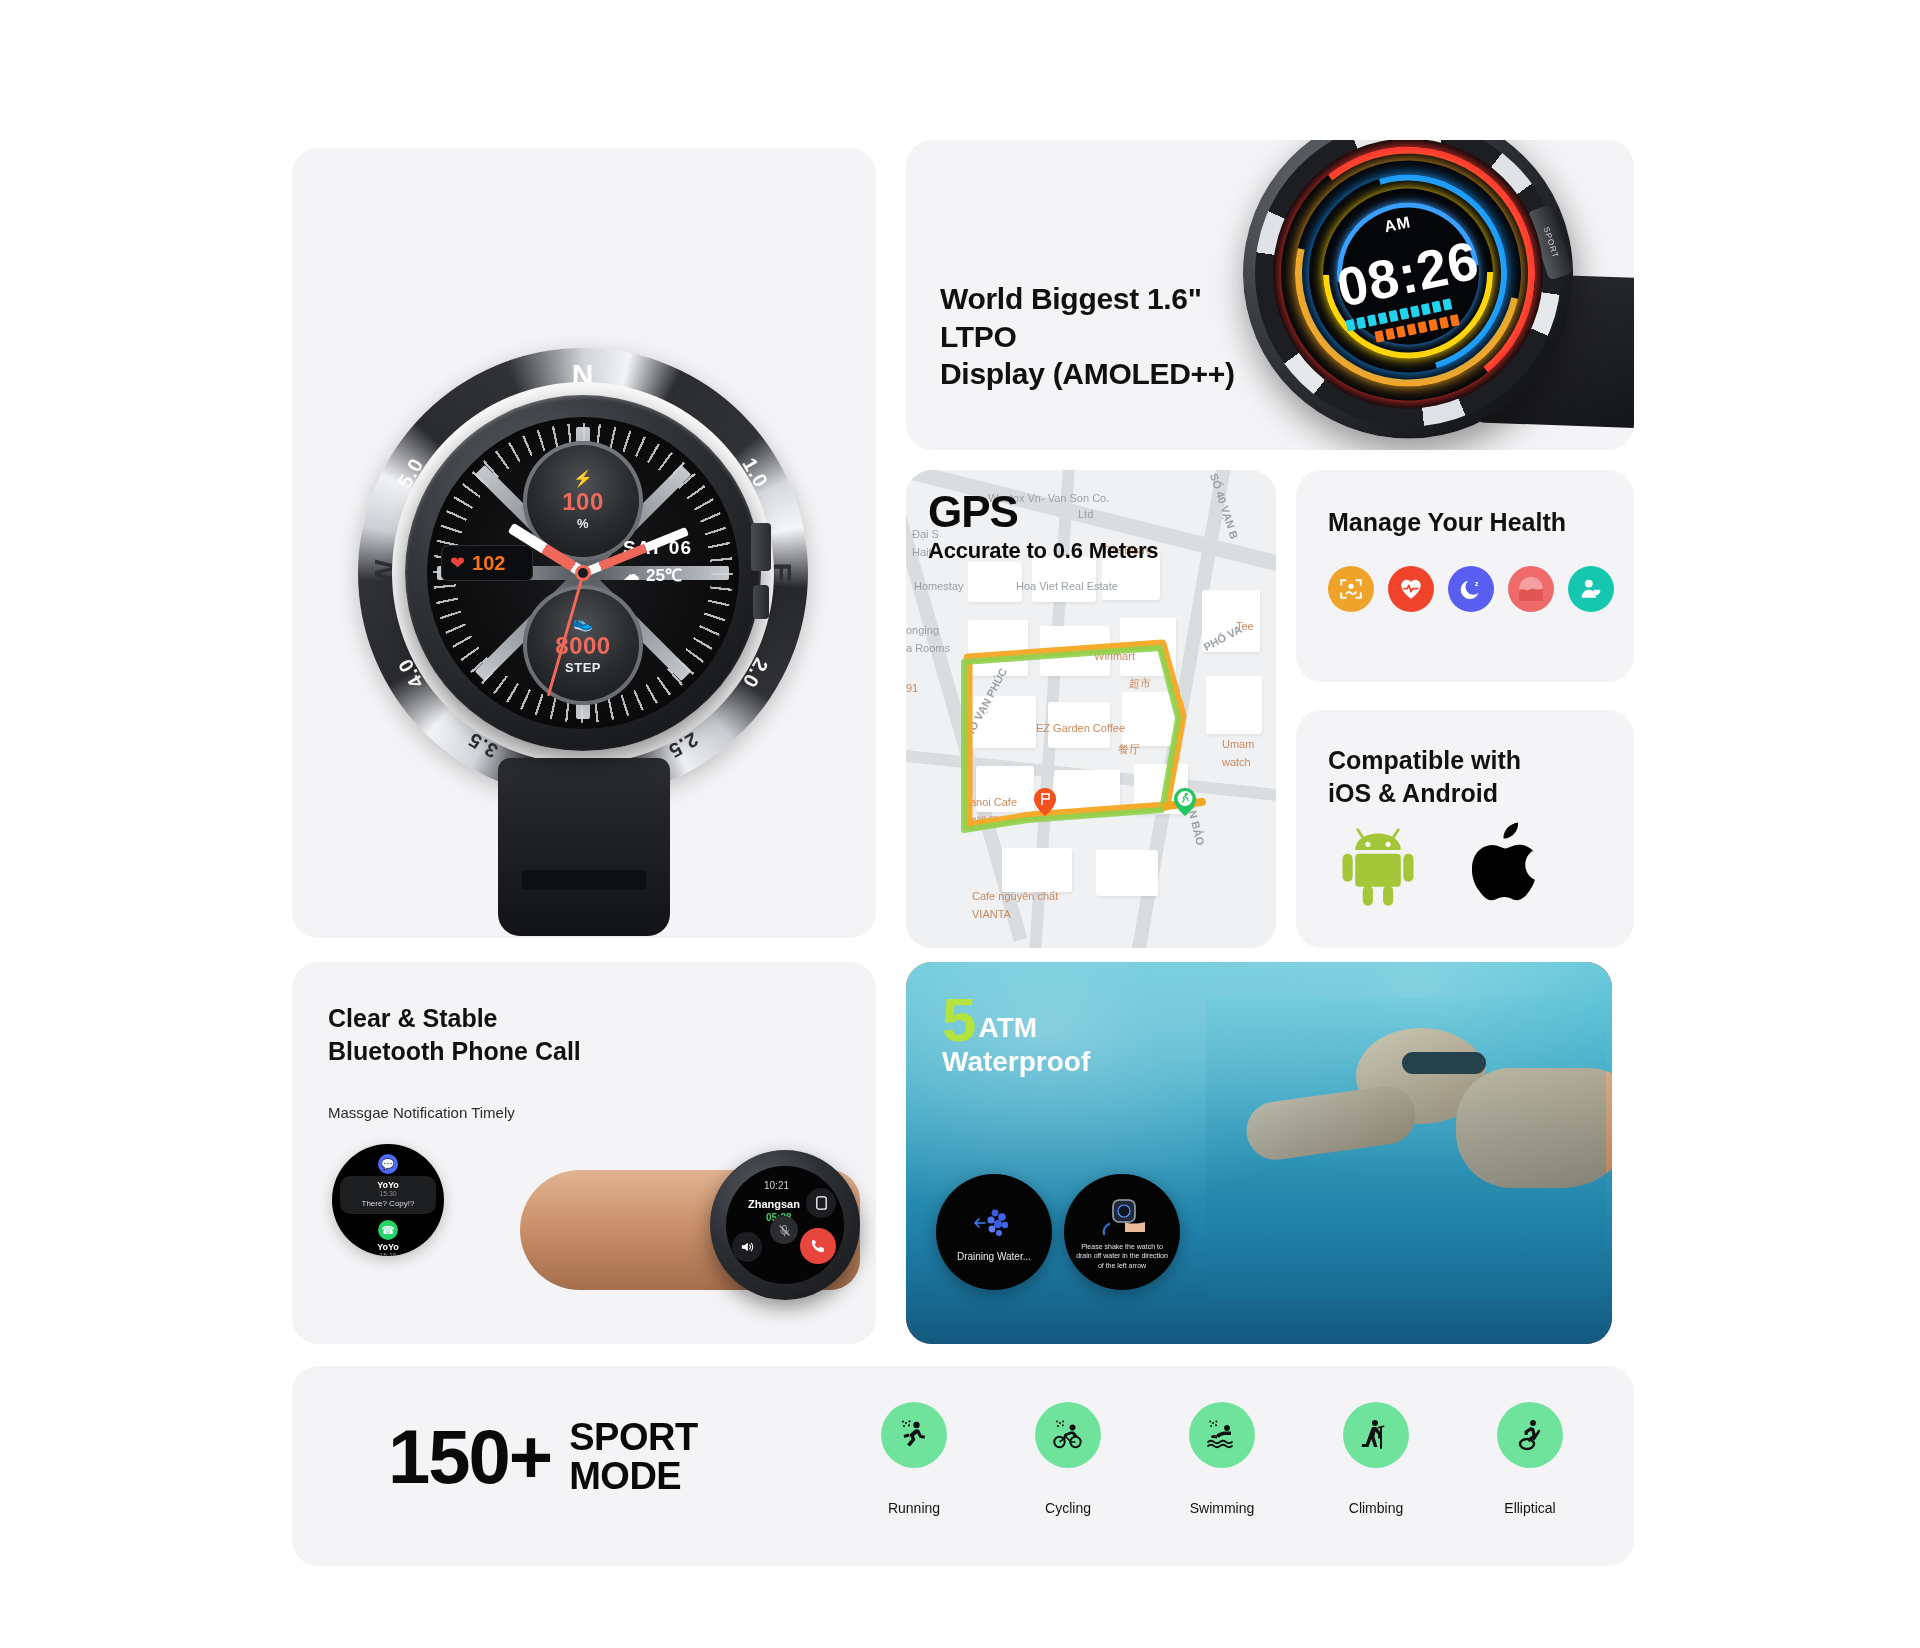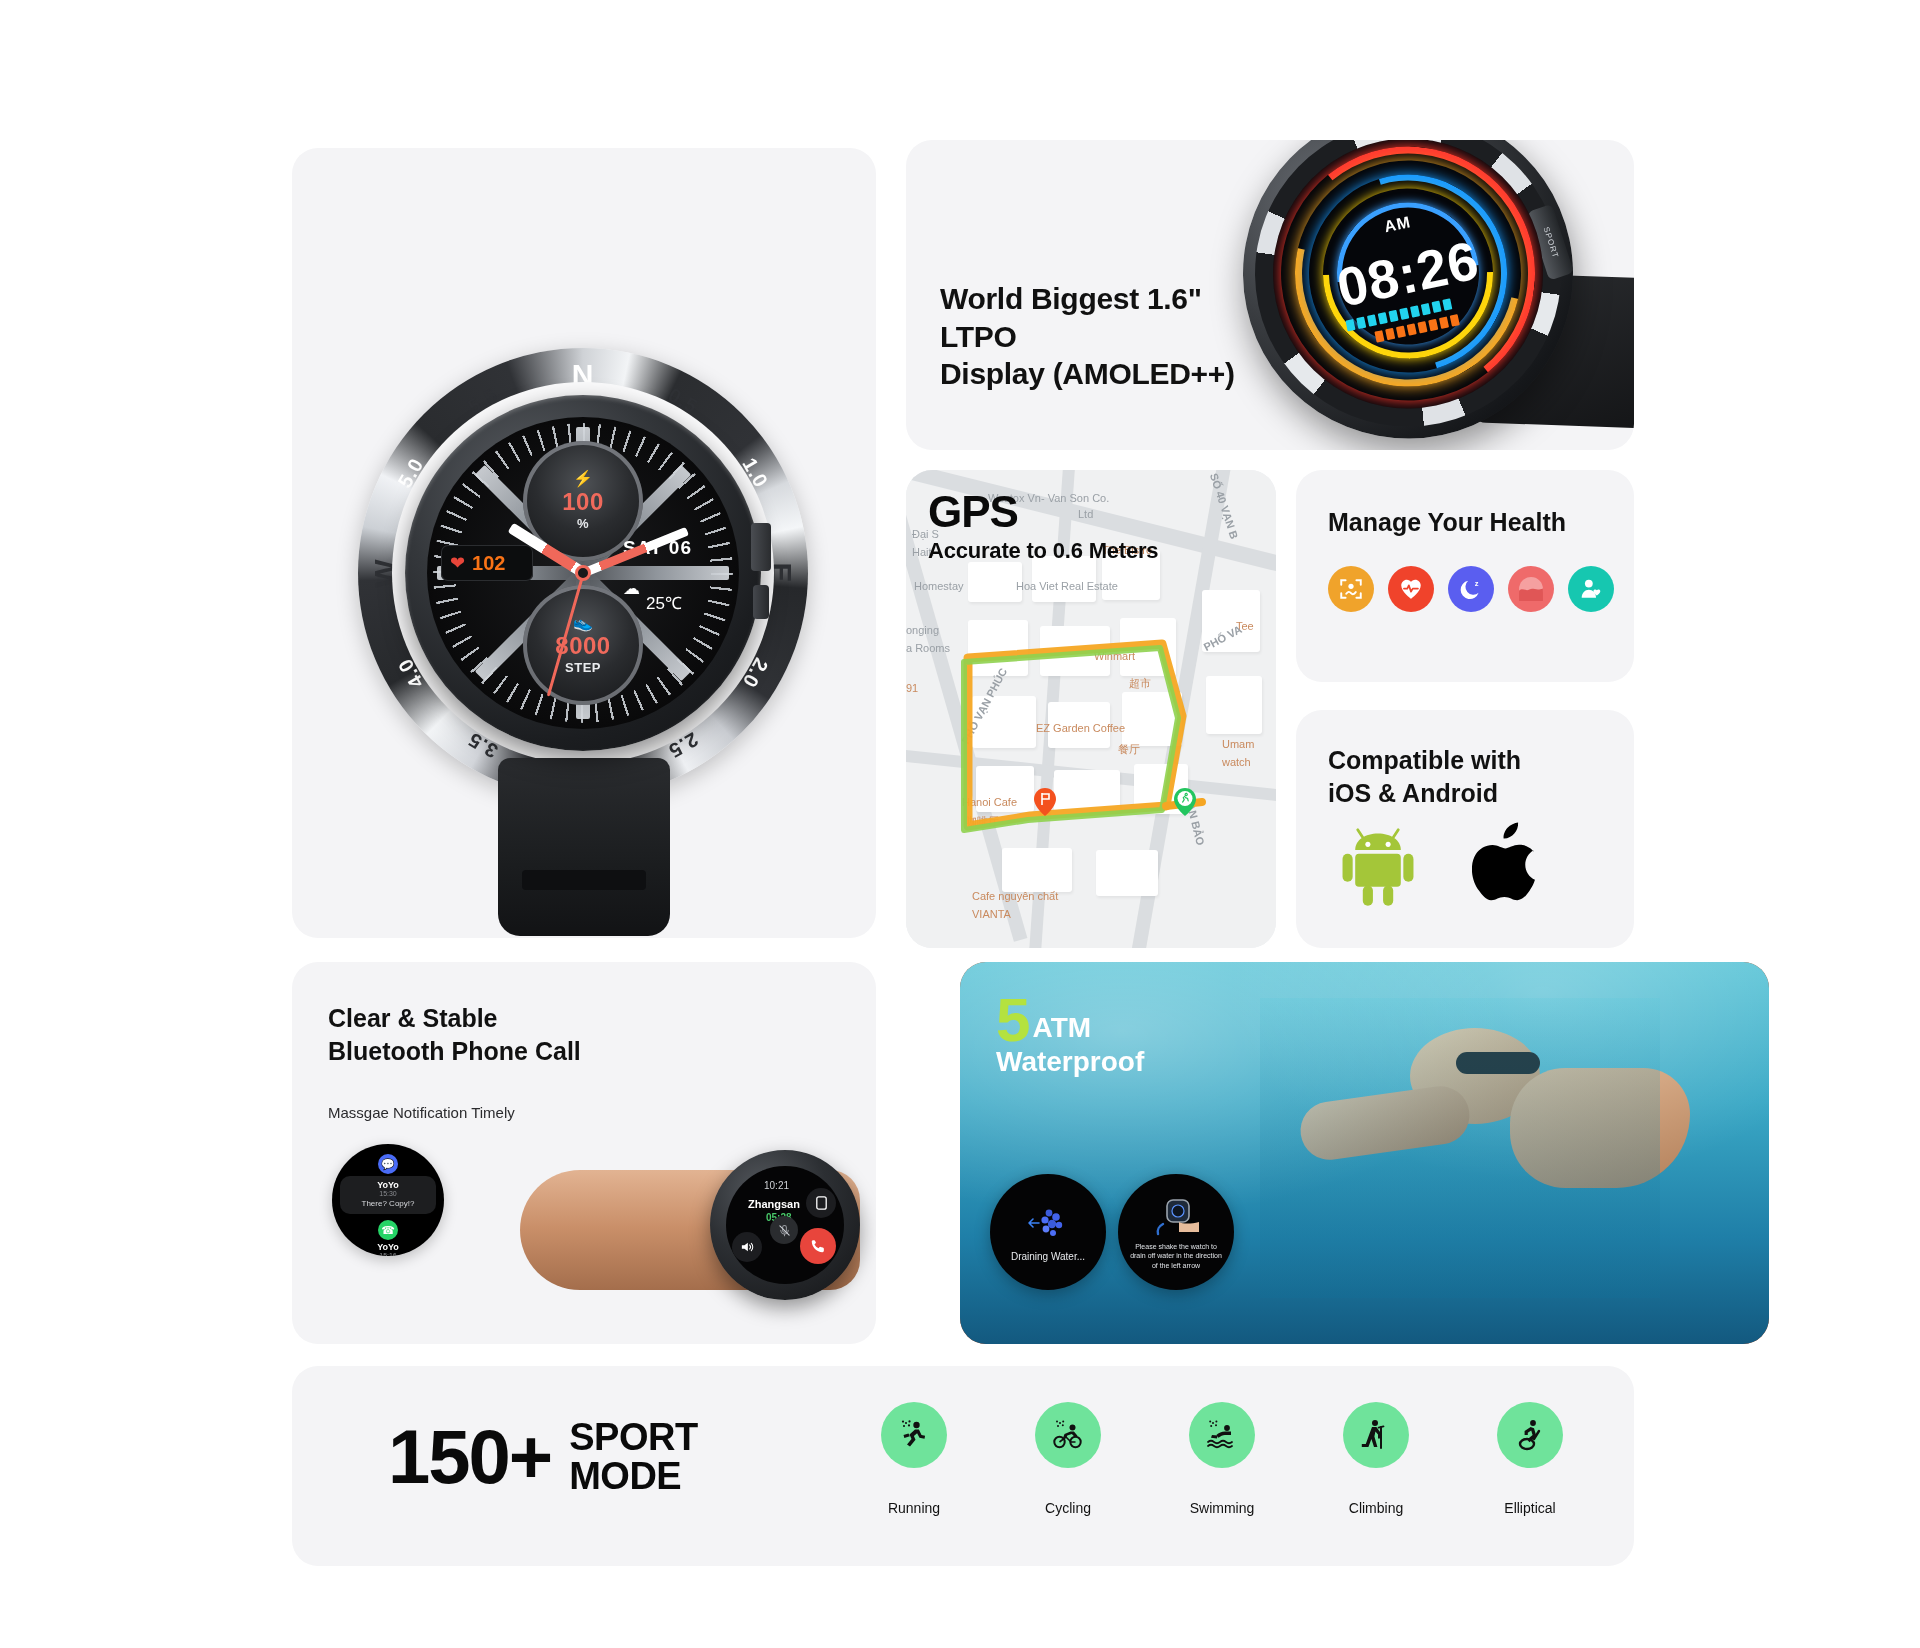--- a/index.html
+++ b/index.html
@@ -113,21 +113,21 @@
     box-shadow: inset 0 0 0 1px #2b2d30;
   }
   .hr-chip .heart { color: #e8463a; font-size: 18px; line-height: 1; }
   .hr-chip .val { color: #f97316; font-size: 20px; font-weight: bold; }
   .date-block {
     position: absolute; right: 12px; top: 120px; width: 104px; text-align: left;
   }
   .date-block .d1 { color: #fff; font-size: 19px; font-weight: bold; letter-spacing: 1px; }
   .date-block .d2 { display: flex; align-items: center; gap: 6px; margin-top: 4px; }
   .date-block .d2 .cloud { font-size: 17px; color: #fff; }
-  .date-block .d2 .temp { color: #fff; font-size: 17px; font-weight: normal; margin-top: 28px; }
+  .date-block .d2 .temp { color: #fff; font-size: 17px; font-weight: bold; }
   .hand {
     position: absolute; left: 50%; top: 50%; transform-origin: 50% 100%; border-radius: 3px;
   }
   .hand-hour { width: 11px; height: 86px; margin-left: -5.5px; margin-top: -86px;
     background: linear-gradient(180deg, #fff 0 46%, #f0685a 46% 86%, #fff 86% 100%); }
   .hand-min { width: 9px; height: 112px; margin-left: -4.5px; margin-top: -112px;
     background: linear-gradient(180deg, #fff 0 40%, #f0685a 40% 84%, #fff 84% 100%); }
   .hand-sec { width: 3px; height: 128px; margin-left: -1.5px; margin-top: -128px; background: #f0685a; }
   .hand-cap { position: absolute; left: 50%; top: 50%; width: 16px; height: 16px; margin: -8px 0 0 -8px;
     border-radius: 50%; background: #18191b; border: 3px solid #f0685a; }
@@ -251,21 +251,21 @@
   }
   .call-time { position: absolute; left: 38px; top: 14px; font-size: 10px; color: #cfd2d6; }
   .call-name { position: absolute; left: 22px; top: 32px; font-size: 11px; color: #fff; font-weight: bold; }
   .call-dur { position: absolute; left: 40px; top: 46px; font-size: 10px; color: #49c96a; font-weight: bold; }
   .call-btn { position: absolute; border-radius: 50%; display: flex; align-items: center; justify-content: center; }
   .call-btn.dark { background: #1c1d20; }
   .call-btn.mid { background: #2a2c2f; }
   .call-btn.red { background: #e8453c; }
 
   
-  #card-water { left: 960px; top: 962px; width: 809px; height: 382px; background: #c2410c; }
+  #card-water { left: 906px; top: 962px; width: 706px; height: 382px; background: #c2410c; }
   .water-bg { position: absolute; inset: 0;
     background:
       radial-gradient(ellipse at 20% 18%, rgba(255,255,255,.32) 0%, rgba(255,255,255,0) 42%),
       radial-gradient(ellipse at 72% 8%, rgba(255,255,255,.26) 0%, rgba(255,255,255,0) 38%),
       linear-gradient(180deg, #5fc6d8 0%, #3ba9c6 36%, #1f7fa8 72%, #13597f 100%);
   }
   .swimmer { position: absolute; left: 300px; top: 36px; width: 400px; height: 300px; }
   .sw-body { position: absolute; background: linear-gradient(180deg,#e9c3a3,#c28d64); border-radius: 50%; }
   .water-title { position: absolute; left: 36px; top: 30px; z-index: 6; }
   .water-title .w5 { font-size: 62px; font-weight: bold; color: #b4e23f; line-height: .9; display: inline-block; vertical-align: bottom; }

